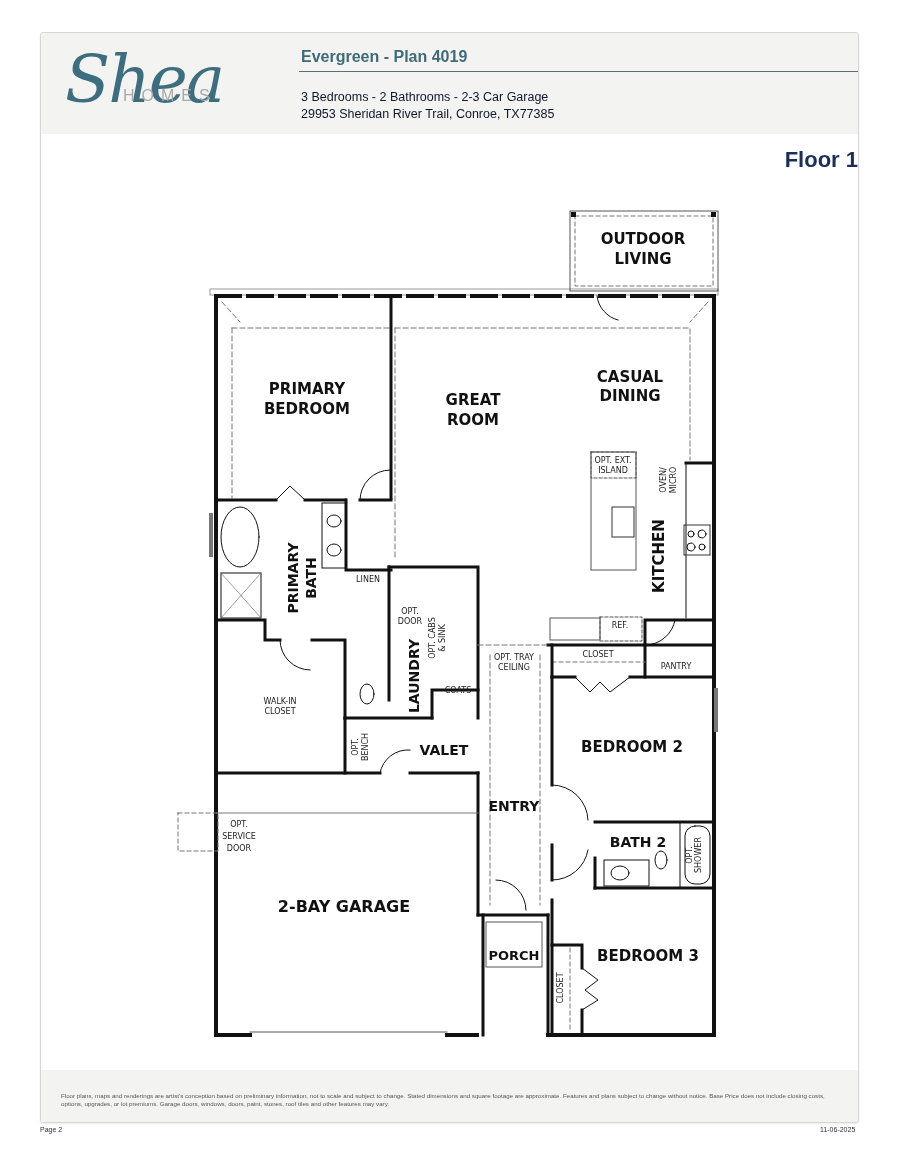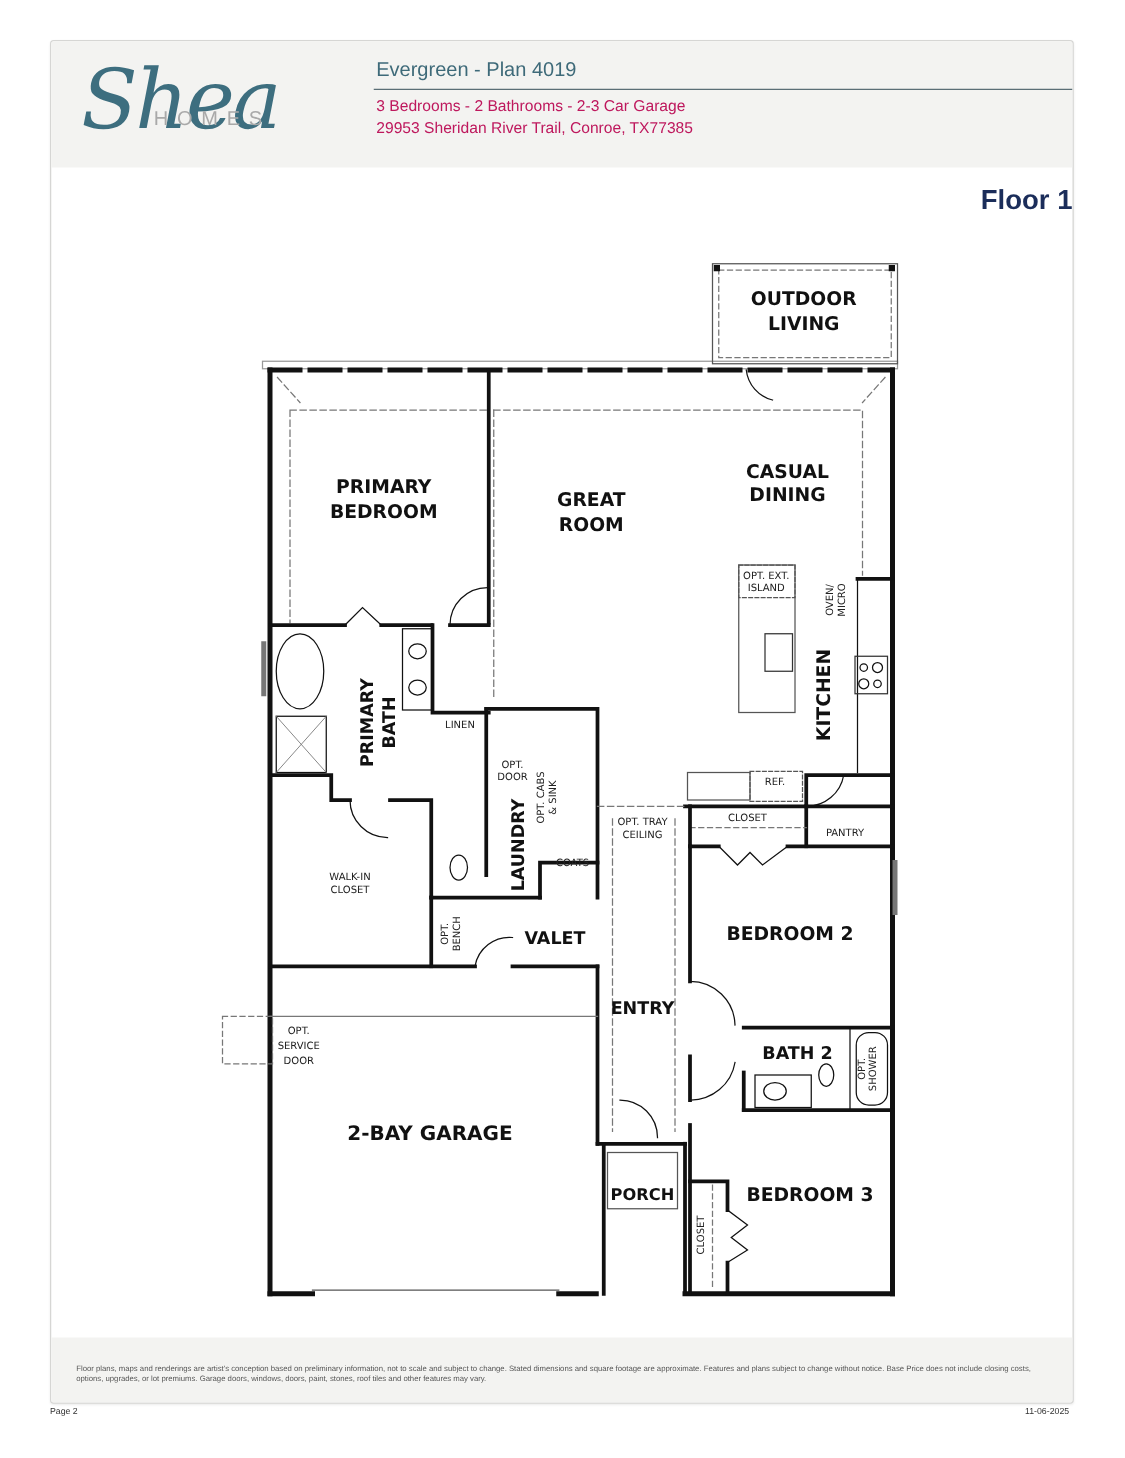--- a/index.html
+++ b/index.html
@@ -2,23 +2,23 @@
 <html><head>
 <meta charset="utf-8">
 <style>
   html, body { margin:0; padding:0; background:#ffffff; }
   body { width:900px; height:1166px; position:relative; overflow:hidden; font-family:"Liberation Sans", sans-serif; }
   .card { position:absolute; left:40px; top:32px; width:817px; height:1089px; border:1px solid #d6d6d4; border-radius:3px; background:#fff; box-shadow:0 1px 2px rgba(0,0,0,0.08); overflow:hidden; }
   .header { position:absolute; left:0; top:0; width:100%; height:101px; background:#f3f3f1; }
   .logo { position:absolute; left:24px; top:14px; width:190px; height:80px; }
   .logo-script { position:absolute; left:0; top:-6px; font-family:"DejaVu Serif", serif; font-style:italic; font-size:66px; color:#3d6e7f; letter-spacing:-2px; }
   .logo-homes { position:absolute; left:58px; top:40px; font-size:16px; letter-spacing:7px; color:#a9a9a9; }
-  .title { position:absolute; left:260px; top:15px; font-size:16px; font-weight:normal; color:#3e6a79; }
+  .title { position:absolute; left:260px; top:15px; font-size:16px; font-weight:bold; color:#3e6a79; }
   .title-rule { position:absolute; left:258px; top:38px; width:559px; height:1px; background:#5a6e76; }
-  .info { position:absolute; left:260px; font-size:12.5px; color:#be185d; }
+  .info { position:absolute; left:260px; font-size:12.5px; color:#0f172a;margin-top:12px; }
   .floor-title { position:absolute; left:0; width:100%; top:114px; text-align:right; font-size:22px; font-weight:bold; color:#1b2d5a; }
   .plan { position:absolute; left:0; top:0; }
   .room-label { font-family:"DejaVu Sans", sans-serif; font-weight:bold; fill:#111; }
   .small-label { font-family:"DejaVu Sans", sans-serif; fill:#222; }
   .footer { position:absolute; left:0; bottom:0; width:100%; height:52px; background:#f3f3f1; }
   .disclaimer { position:absolute; left:20px; top:22px; width:780px; font-size:6.2px; line-height:8px; color:#555; }
   .page-num { position:absolute; left:40px; top:1126px; font-size:7px; color:#333; }
   .page-date { position:absolute; left:820px; top:1126px; font-size:7px; color:#333; }
 </style>
 </head>

